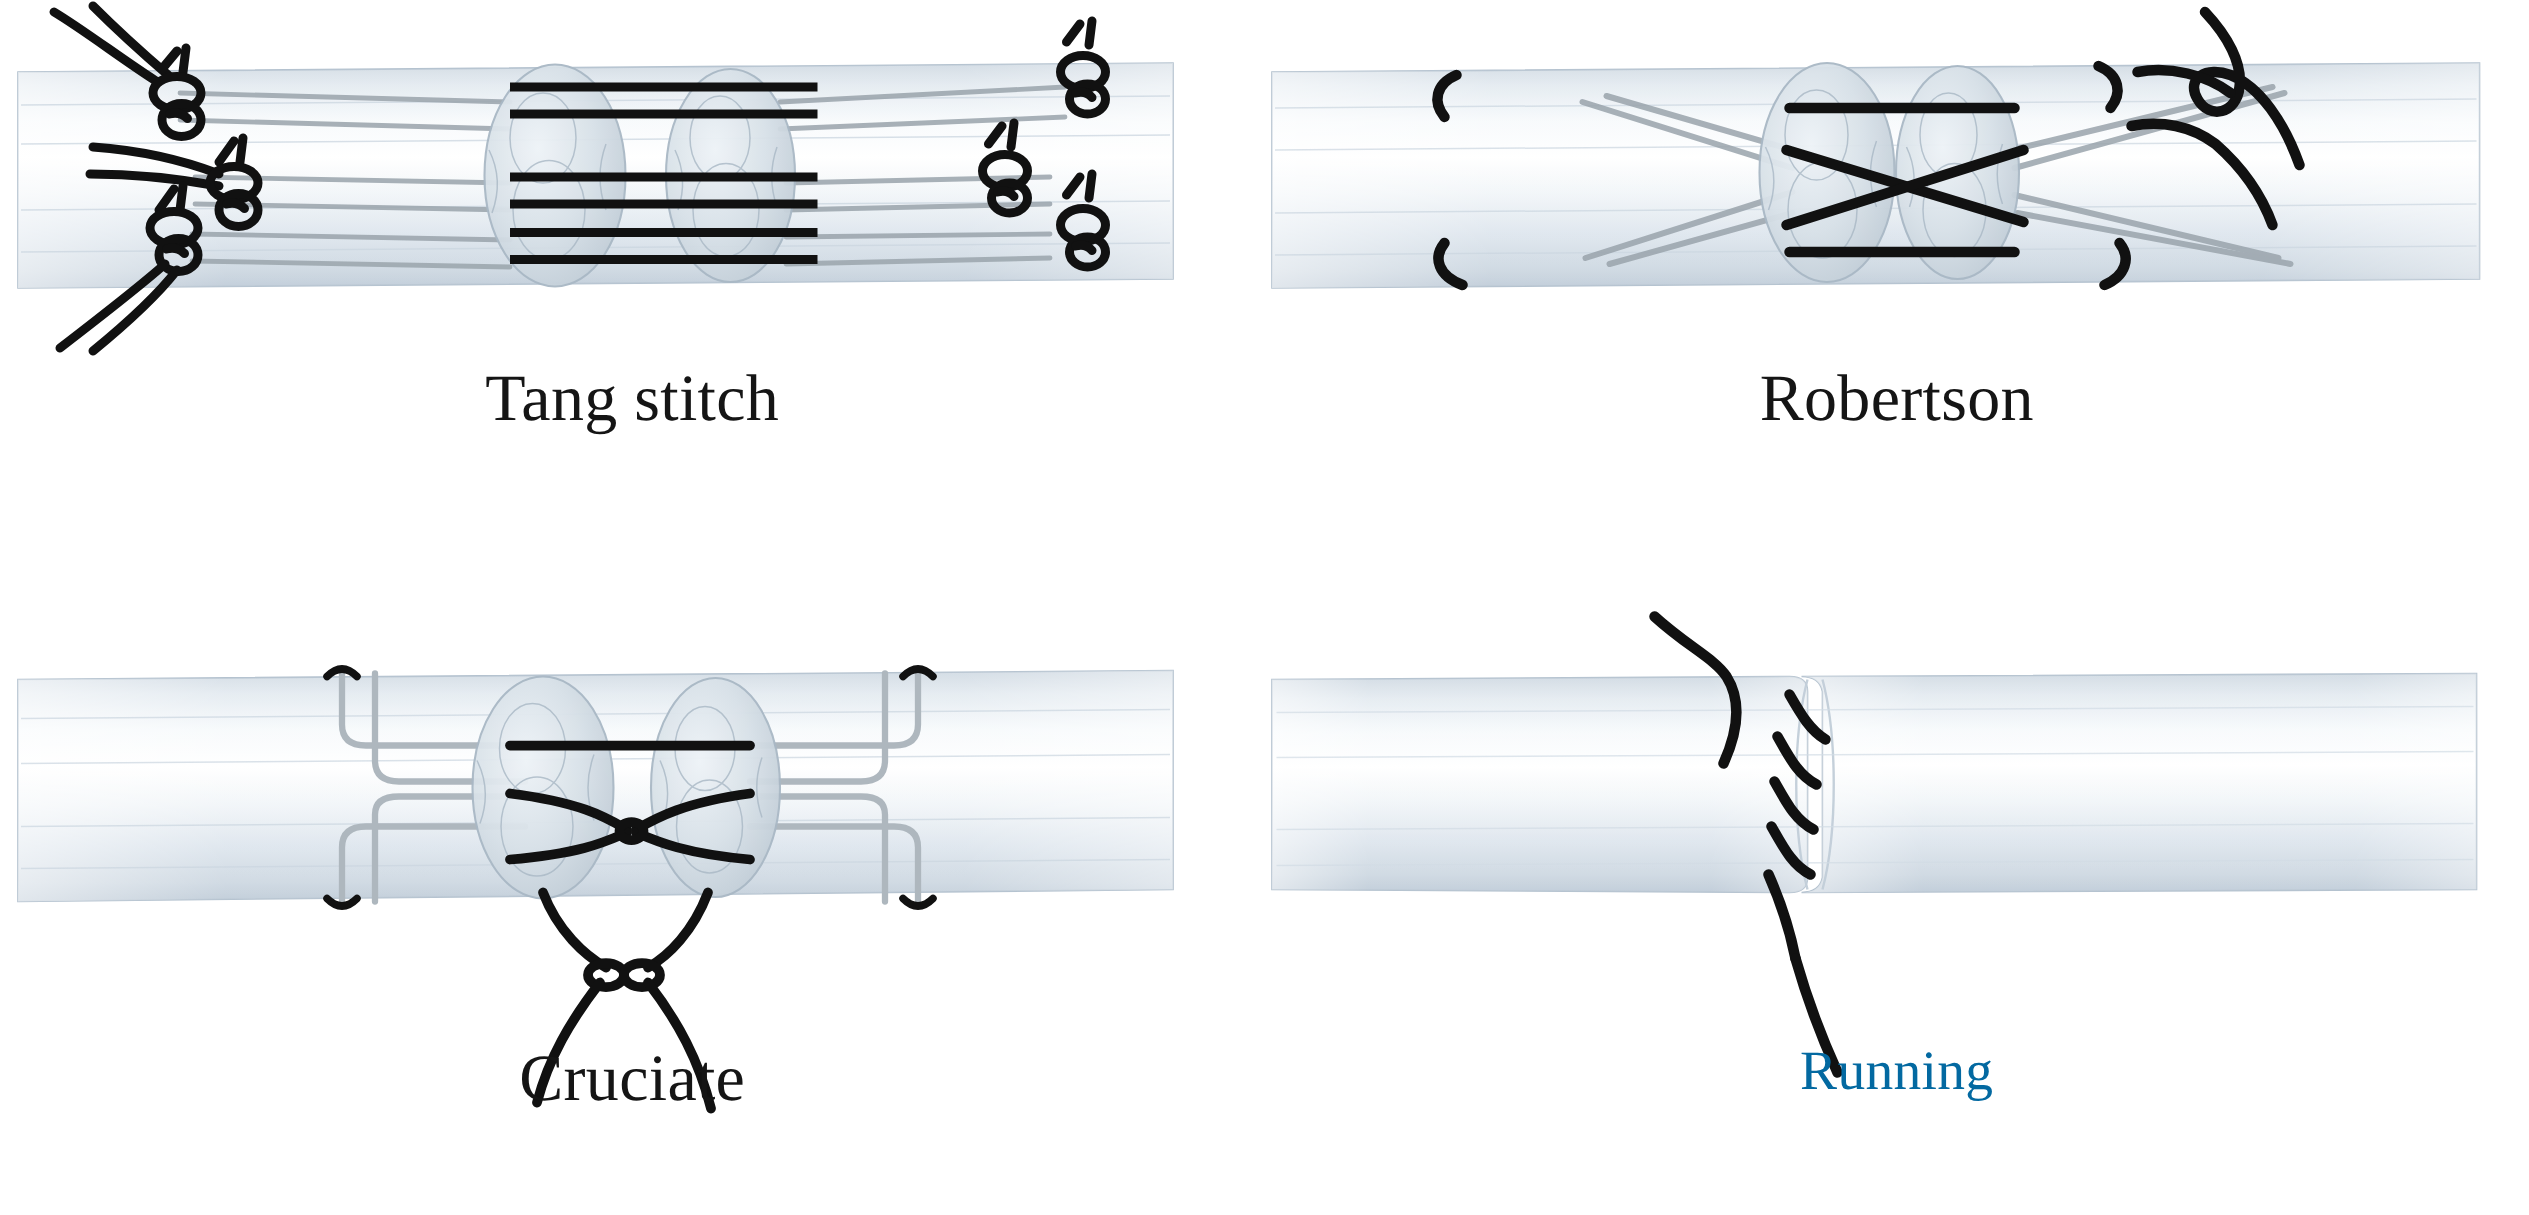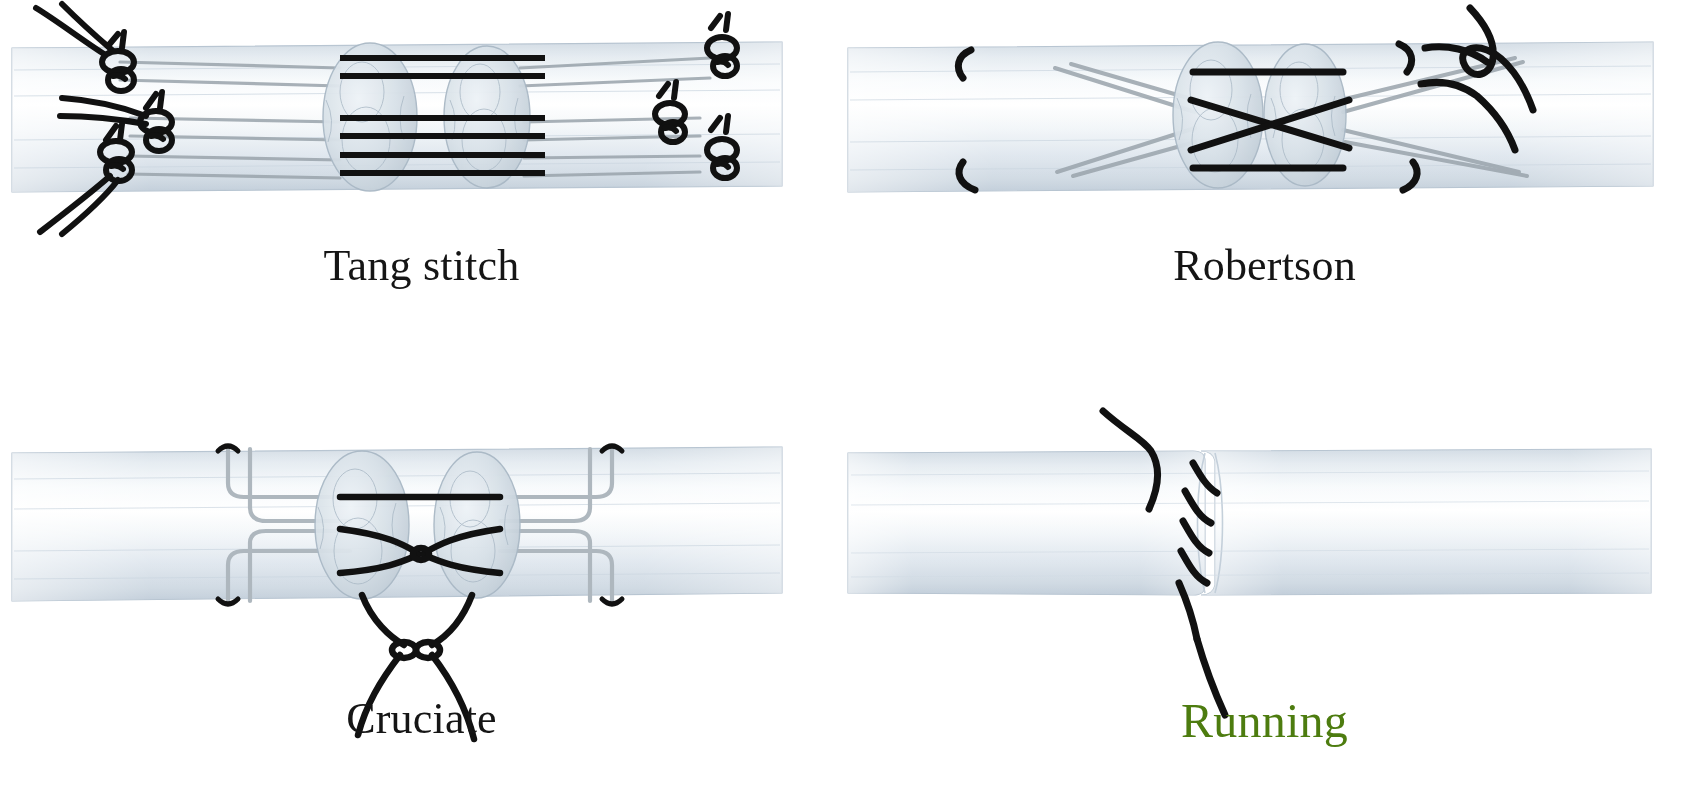--- a/index.html
+++ b/index.html
@@ -362,16 +362,16 @@
         <path d="M260,6 C282,26 300,34 308,46 C318,62 316,82 306,104"></path>
         <path d="M350,58 C358,72 364,82 374,88"></path>
         <path d="M342,86 C350,100 356,112 368,118"></path>
         <path d="M340,116 C348,130 354,142 366,148"></path>
         <path d="M338,146 C346,160 352,172 364,178"></path>
         <path d="M336,178 C344,196 350,214 354,234"></path>
         <path d="M354,234 C362,262 372,288 382,310"></path>
       </g>
     </svg>
 
-    <div class="panel-caption" style="top: 288px; left: 0px; color: #4d7c0f; font-size: 48px;">Running</div>
+    <div class="panel-caption" style="top: 288px; left: 0px; color: #0369a1; font-size: 37px;">Running</div>
   </div>
 
 </div>
 
 </body></html>

